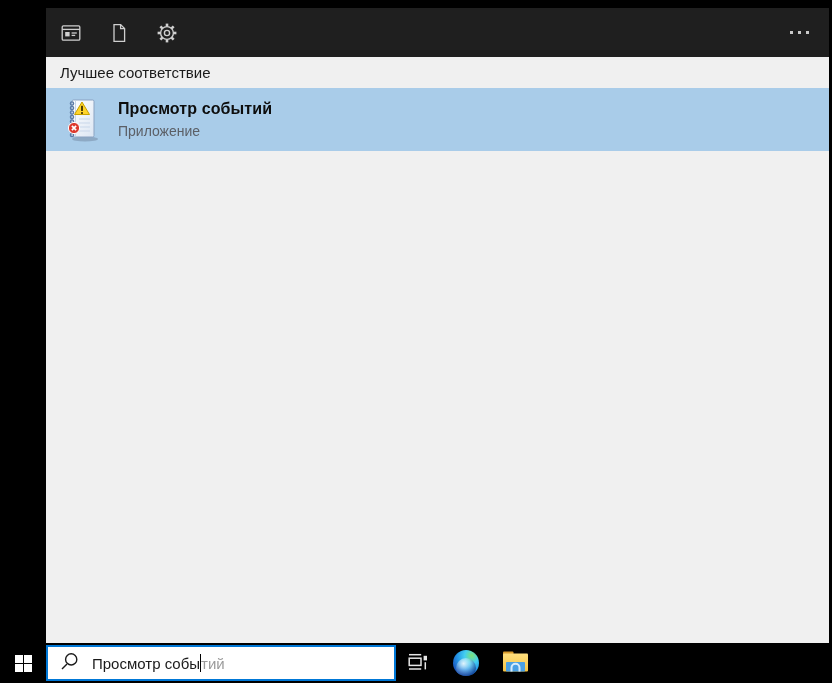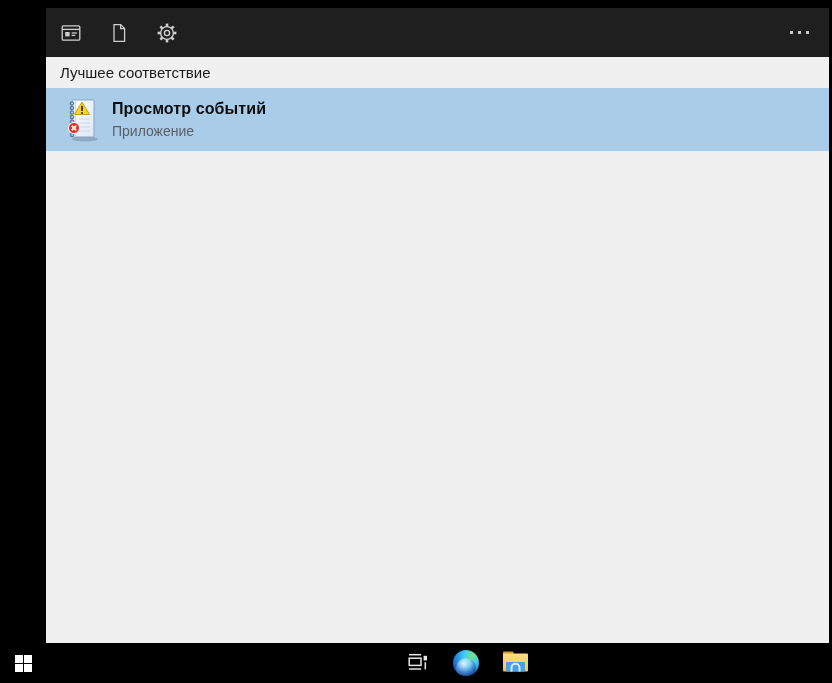--- a/index.html
+++ b/index.html
@@ -30,21 +30,21 @@
   .more-btn .dot{width:3px;height:3px;background:#c9c9c9;}
   .section-header{
     flex:0 0 31px;height:31px;line-height:32px;padding-left:14px;
     font-size:15px;color:#1b1b1b;background:#f0f0f0;border-radius:15px;
   }
   .result-row{
     flex:0 0 63px;height:63px;background:#a9cce9;cursor:pointer;
     display:flex;align-items:center;padding-left:15px;box-sizing:border-box;
   }
   .result-icon{flex:0 0 40px;width:40px;height:46px;}
-  .result-text{margin-left:11px;}
+  .result-text{margin-left:17px;}
   .result-title{font-size:16px;font-weight:700;color:#0d0d0d;letter-spacing:.1px;}
   .result-sub{font-size:14px;color:#5b5f66;margin-top:5px;}
   .results-rest{flex:1;background:#f0f0f0;}
   
   .taskbar{position:absolute;left:0;bottom:0;width:832px;height:40px;background:#000;}
   .start-btn{
     position:absolute;left:0;top:0;width:46px;height:40px;border:none;background:none;
     display:flex;align-items:center;justify-content:center;cursor:pointer;padding:0;
   }
   .win-logo{width:17px;height:17px;display:grid;grid-template-columns:8px 8px;grid-template-rows:8px 8px;gap:1px;}
@@ -173,20 +173,29 @@
 
   <button class="start-btn">
     <span class="win-logo">
       <div></div>
         <div></div>
         <div></div>
         <div></div>
     </span>
   </button>
 
+  <div class="search-box">
+    <span>
+      <svg width="19" height="19" viewBox="0 0 19 19" fill="none" stroke="#1a1a1a" stroke-width="1.4">
+        <circle cx="11.2" cy="7.4" r="5.6"></circle>
+        <line x1="7" y1="11.9" x2="2" y2="17"></line>
+      </svg>
+    </span>
+    <span class="search-text"><span>Просмотр собы</span><span class="caret"></span><span class="suggestion">тий</span></span>
+  </div>
 
   <button class="tb-btn" id="task-view-btn">
     <span>
       <svg width="24" height="24" viewBox="0 0 24 24" fill="none" stroke="#e6e6e6" stroke-width="1.5">
         <line x1="3" y1="4.7" x2="15.2" y2="4.7"></line>
         <rect x="3.2" y="8.2" width="11.8" height="7.2"></rect>
         <line x1="3" y1="19" x2="15.2" y2="19"></line>
         <rect x="17.6" y="5.8" width="3.4" height="4.6" fill="#e6e6e6" stroke="none"></rect>
         <line x1="19.3" y1="12.2" x2="19.3" y2="19.4"></line>
       </svg>

